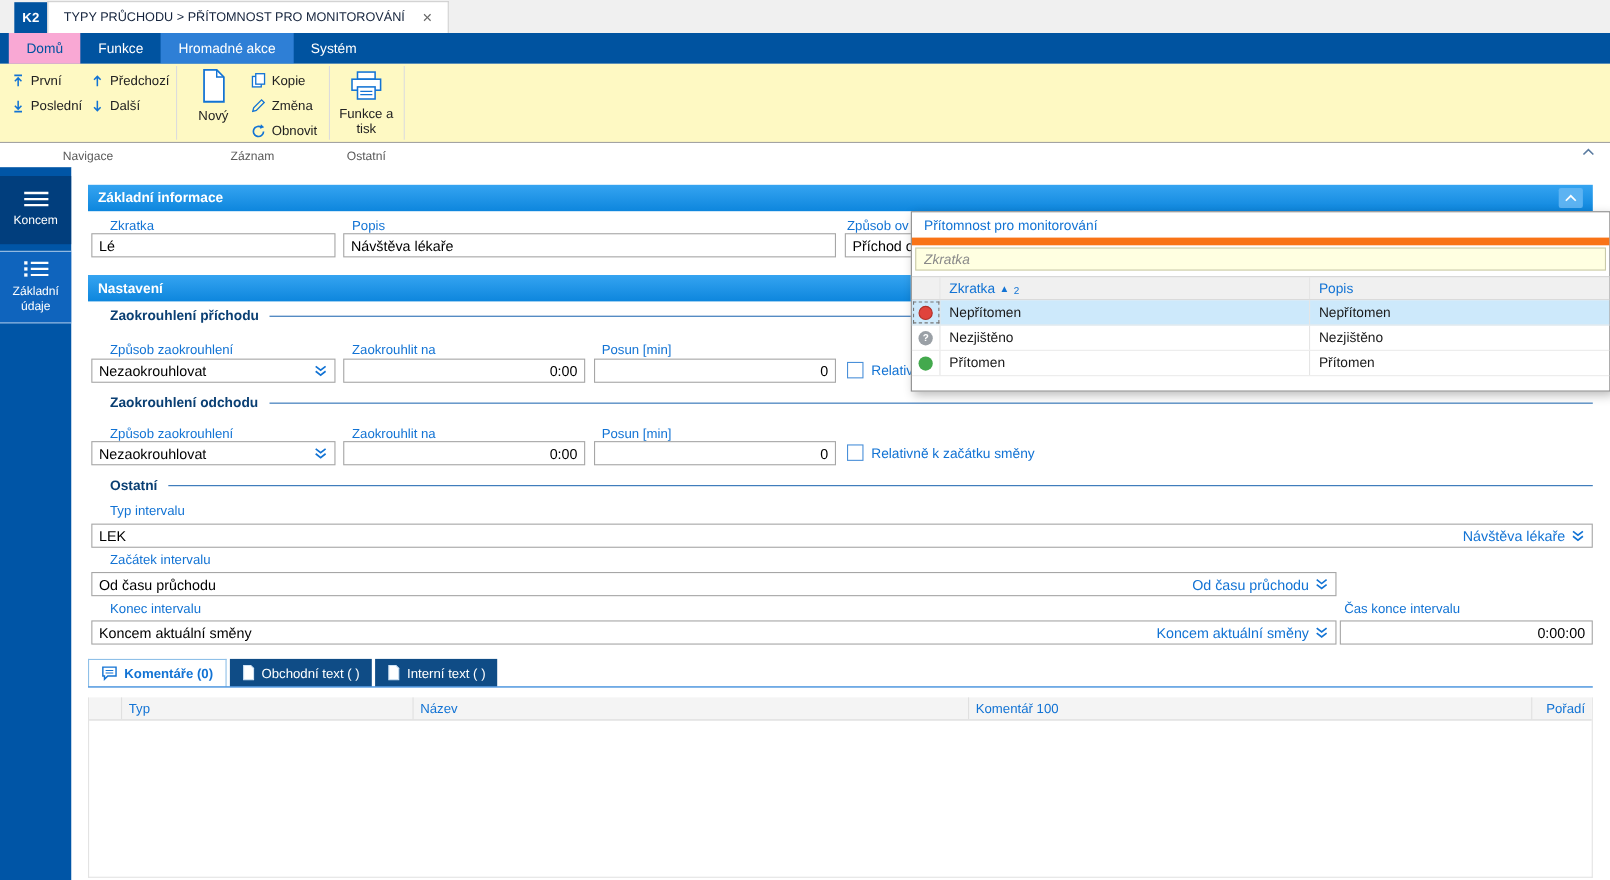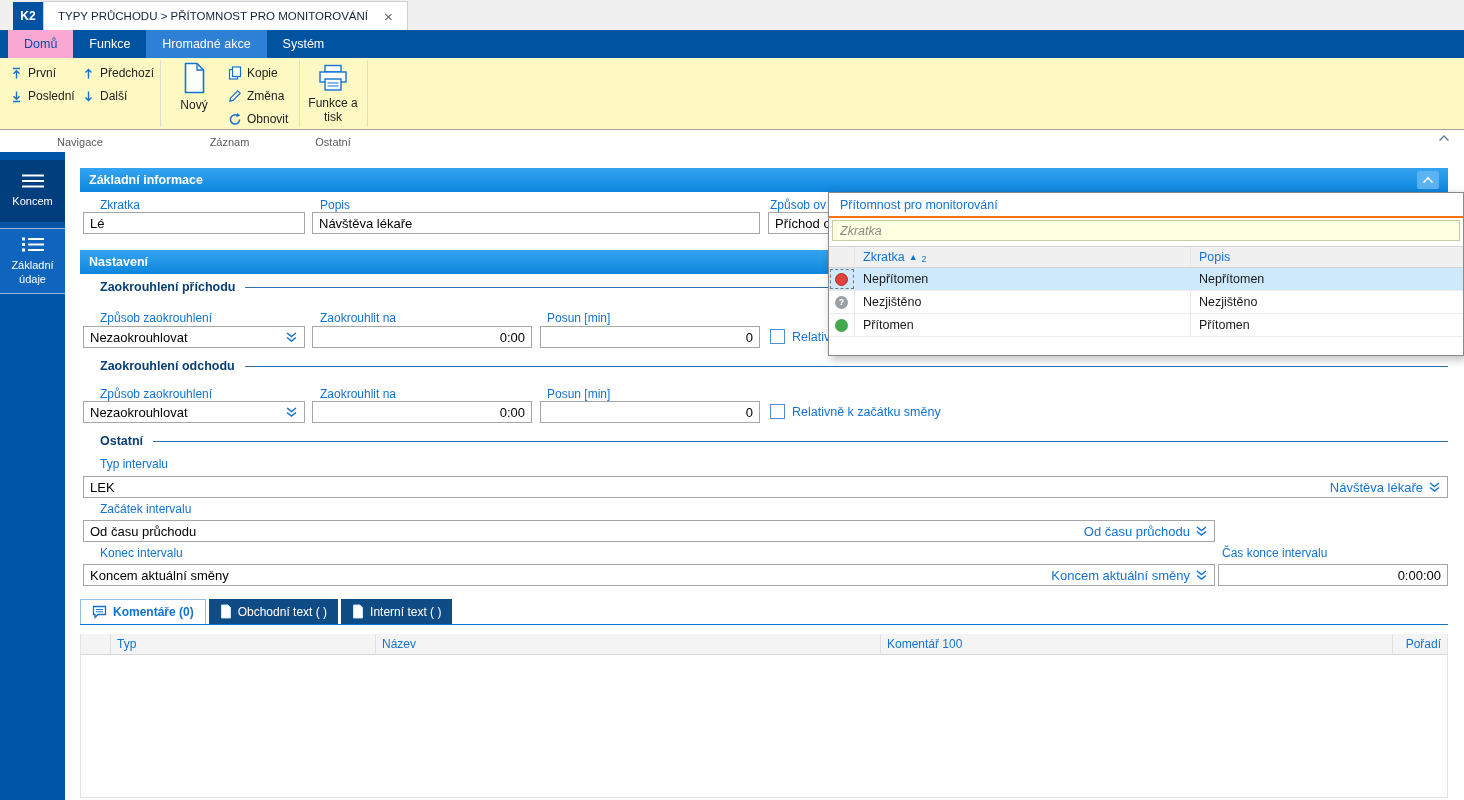--- a/index.html
+++ b/index.html
@@ -65,21 +65,21 @@
   .ccell{padding:0 6px;box-sizing:border-box;border-right:1px solid #e0e0e0;height:100%;display:flex;align-items:center;}
   .ccell.icon{width:30px;}
   .ccell.typ{width:265px;}
   .ccell.nazev{width:505px;}
   .ccell.kom{width:512px;}
   .ccell.poradi{flex:1;border-right:none;justify-content:flex-end;}
 
   
   .popup{position:absolute;left:763px;top:40px;width:636px;height:164px;background:#fff;border:1px solid #8a8a8a;
     box-shadow:3px 3px 9px rgba(0,0,0,.28);z-index:40;box-sizing:border-box;}
-  .p-title{height:23px;display:flex;align-items:center;padding:0 11px;color:#1273d4;font-size:12.5px;border-bottom:2px solid #f97316;}
+  .p-title{height:23px;display:flex;align-items:center;padding:0 11px;color:#1273d4;font-size:12.5px;border-bottom:7px solid #f97316;}
   .p-search{display:block;margin:2px 3px;width:calc(100% - 6px);height:21px;box-sizing:border-box;background:#ffffe1;
     border:1px solid #c9c9a8;padding:0 7px;font-size:12.5px;font-family:"Liberation Sans",sans-serif;}
   .p-search::placeholder{font-style:italic;color:#8a8a8a;}
   .p-table{margin-top:5px;font-size:12.5px;}
   .p-hrow{display:flex;height:20px;background:#f0f0f0;border-top:1px solid #d5d5d5;border-bottom:1px solid #d5d5d5;
     align-items:center;color:#1273d4;}
   .p-row{display:flex;height:22px;align-items:center;border-bottom:1px solid #ececec;}
   .p-row.selected{background:#cde9fb;}
   .p-cell{padding:0 8px;box-sizing:border-box;height:100%;display:flex;align-items:center;border-right:1px solid #e5e5e5;}
   .p-cell.icon{width:26px;padding:0;justify-content:center;}

